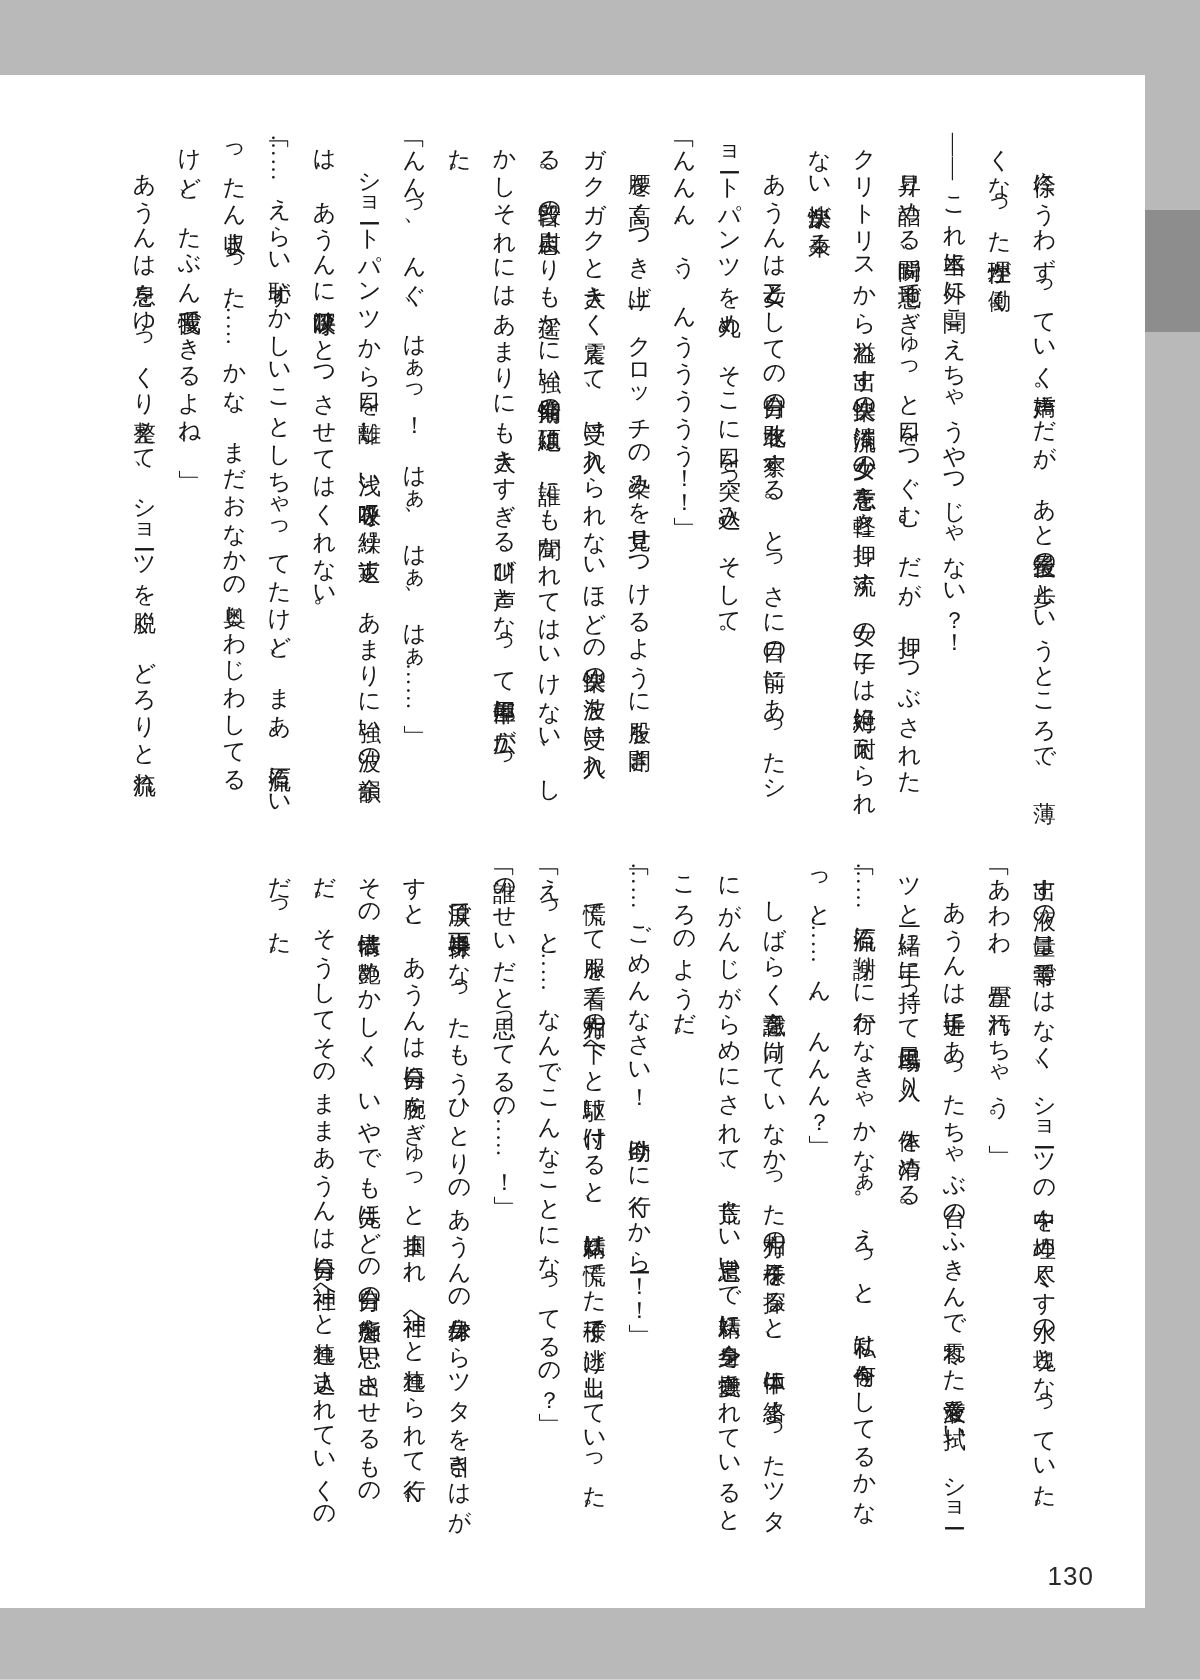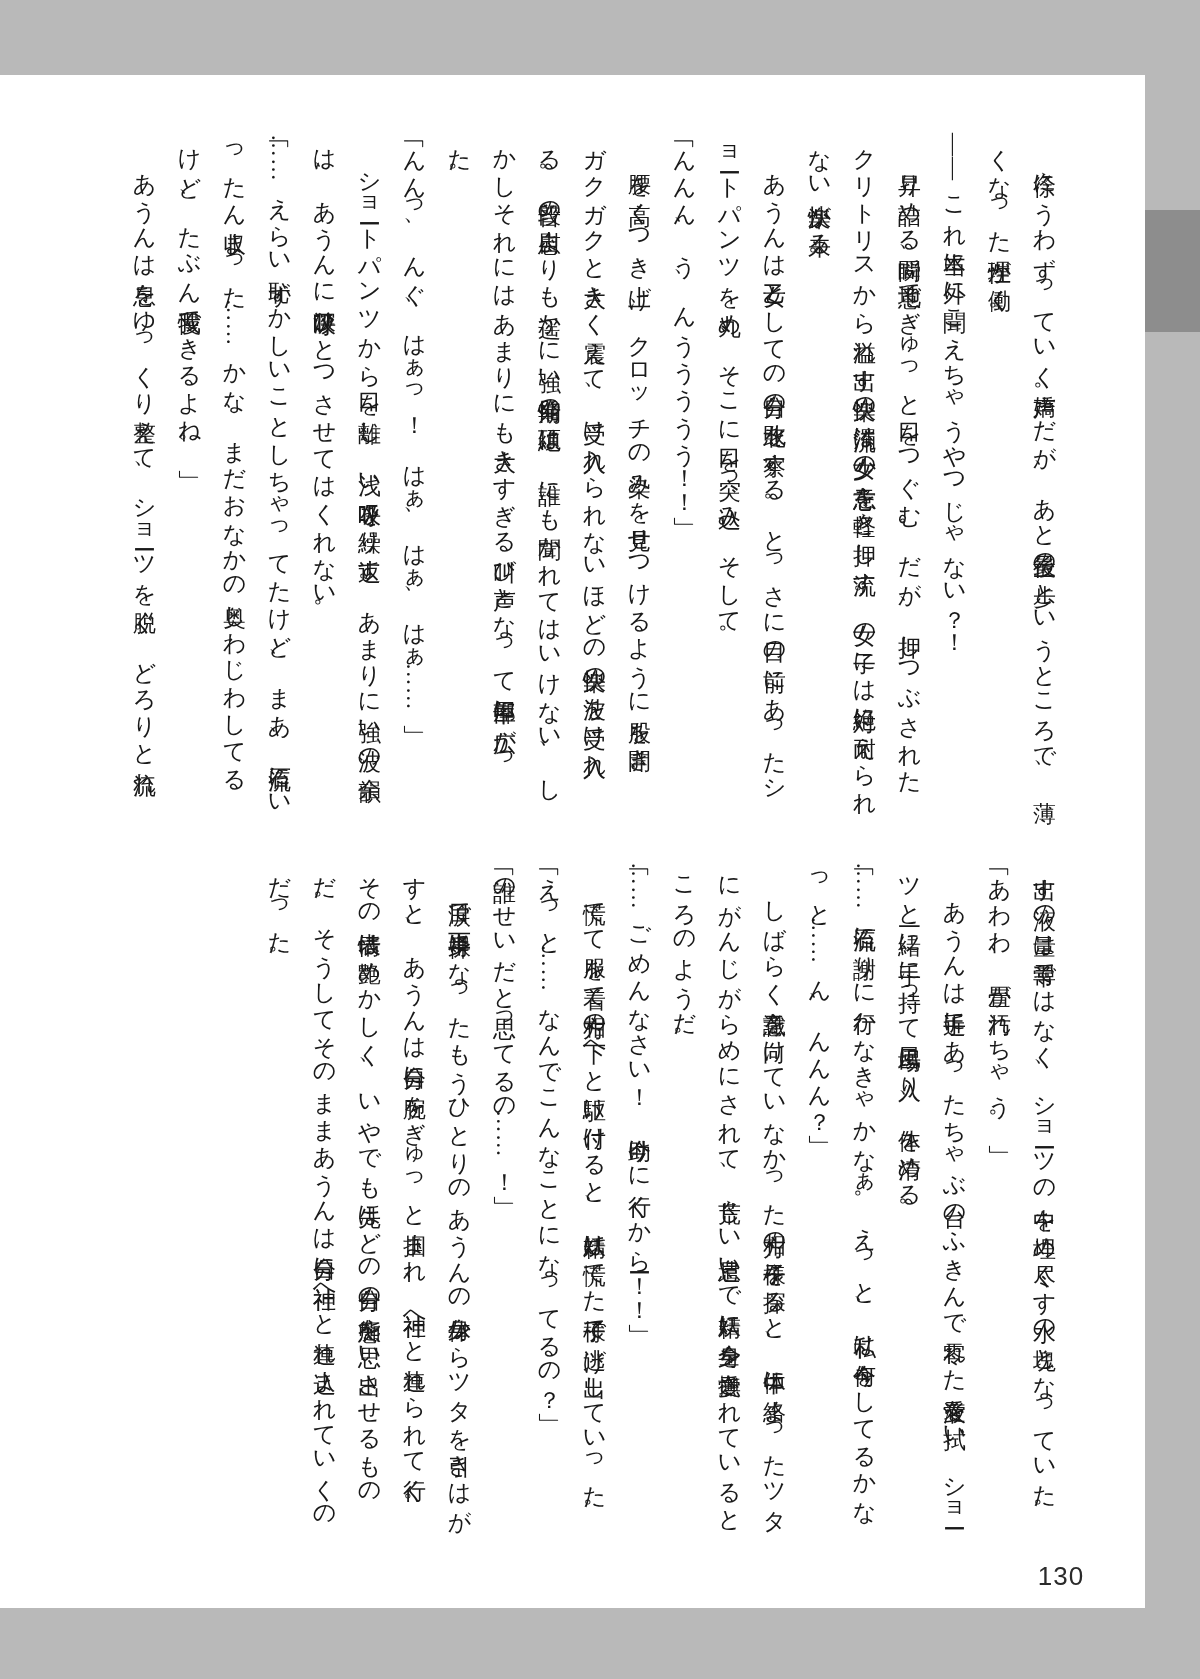--- a/index.html
+++ b/index.html
@@ -60,21 +60,21 @@
     padding: 0;
   }
   .vblock p.indent {
     text-indent: 24px;
   }
   .pagenum {
     position: absolute;
     left: 1028px;
     top: 1486px;
     width: 66px;
-    text-align: center;
+    text-align: right;
     font-size: 26px;
     letter-spacing: 1px;
     color: #2a2a2a;
     font-family: "Liberation Sans", "DejaVu Sans", sans-serif;
   }
 </style>
 </head>
 <body>
 
 <div class="viewer">

